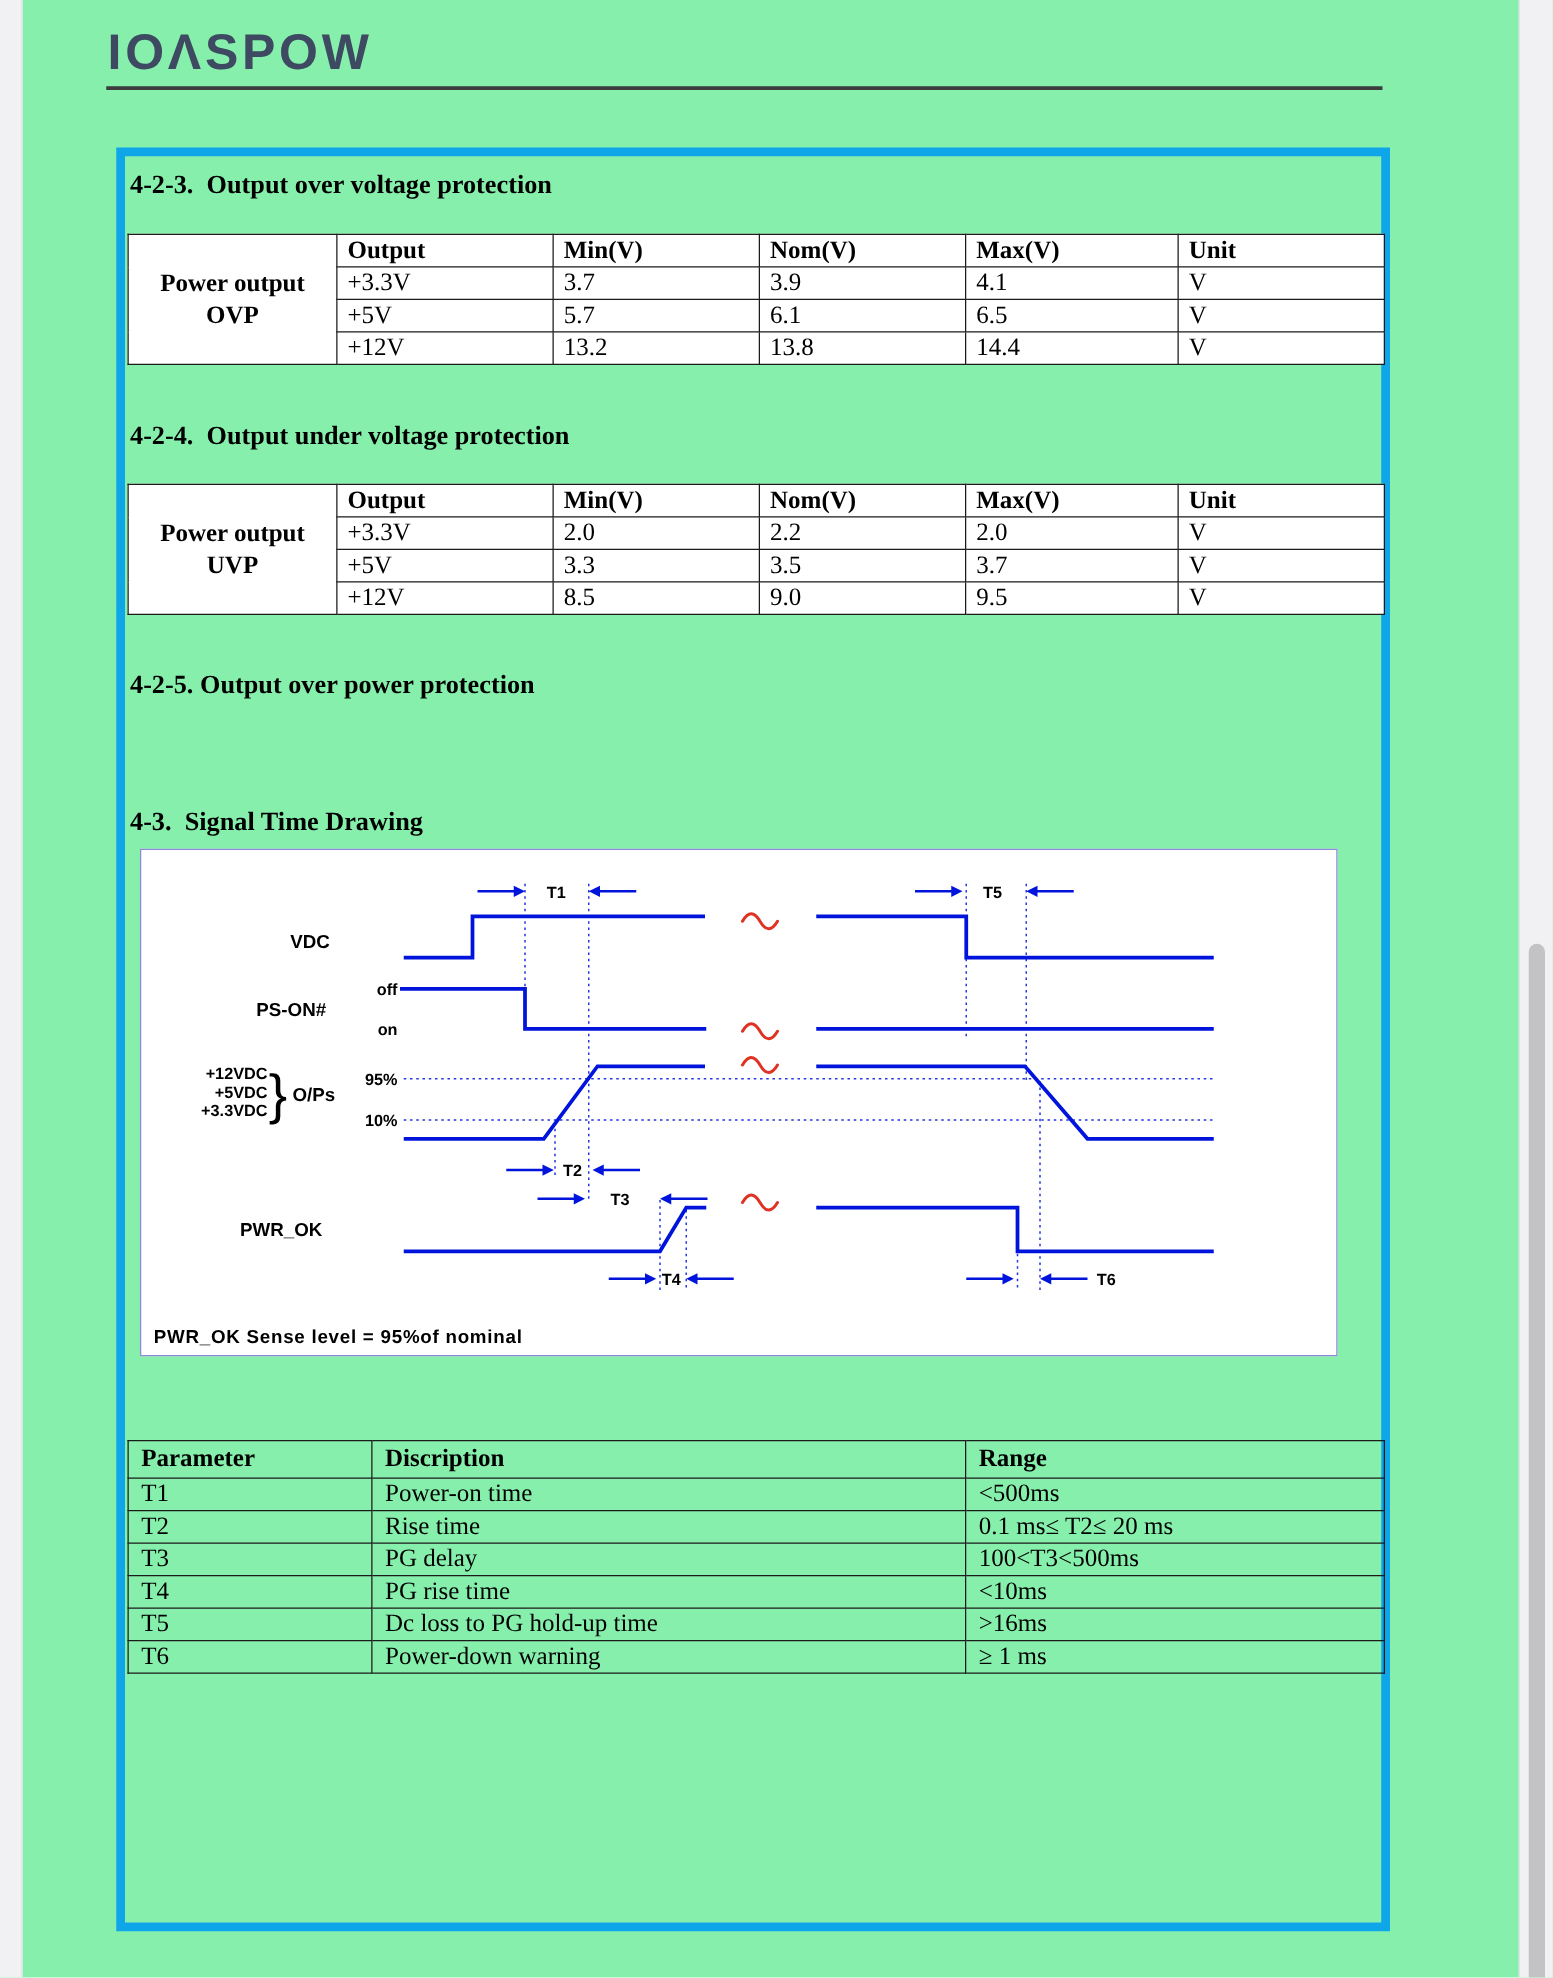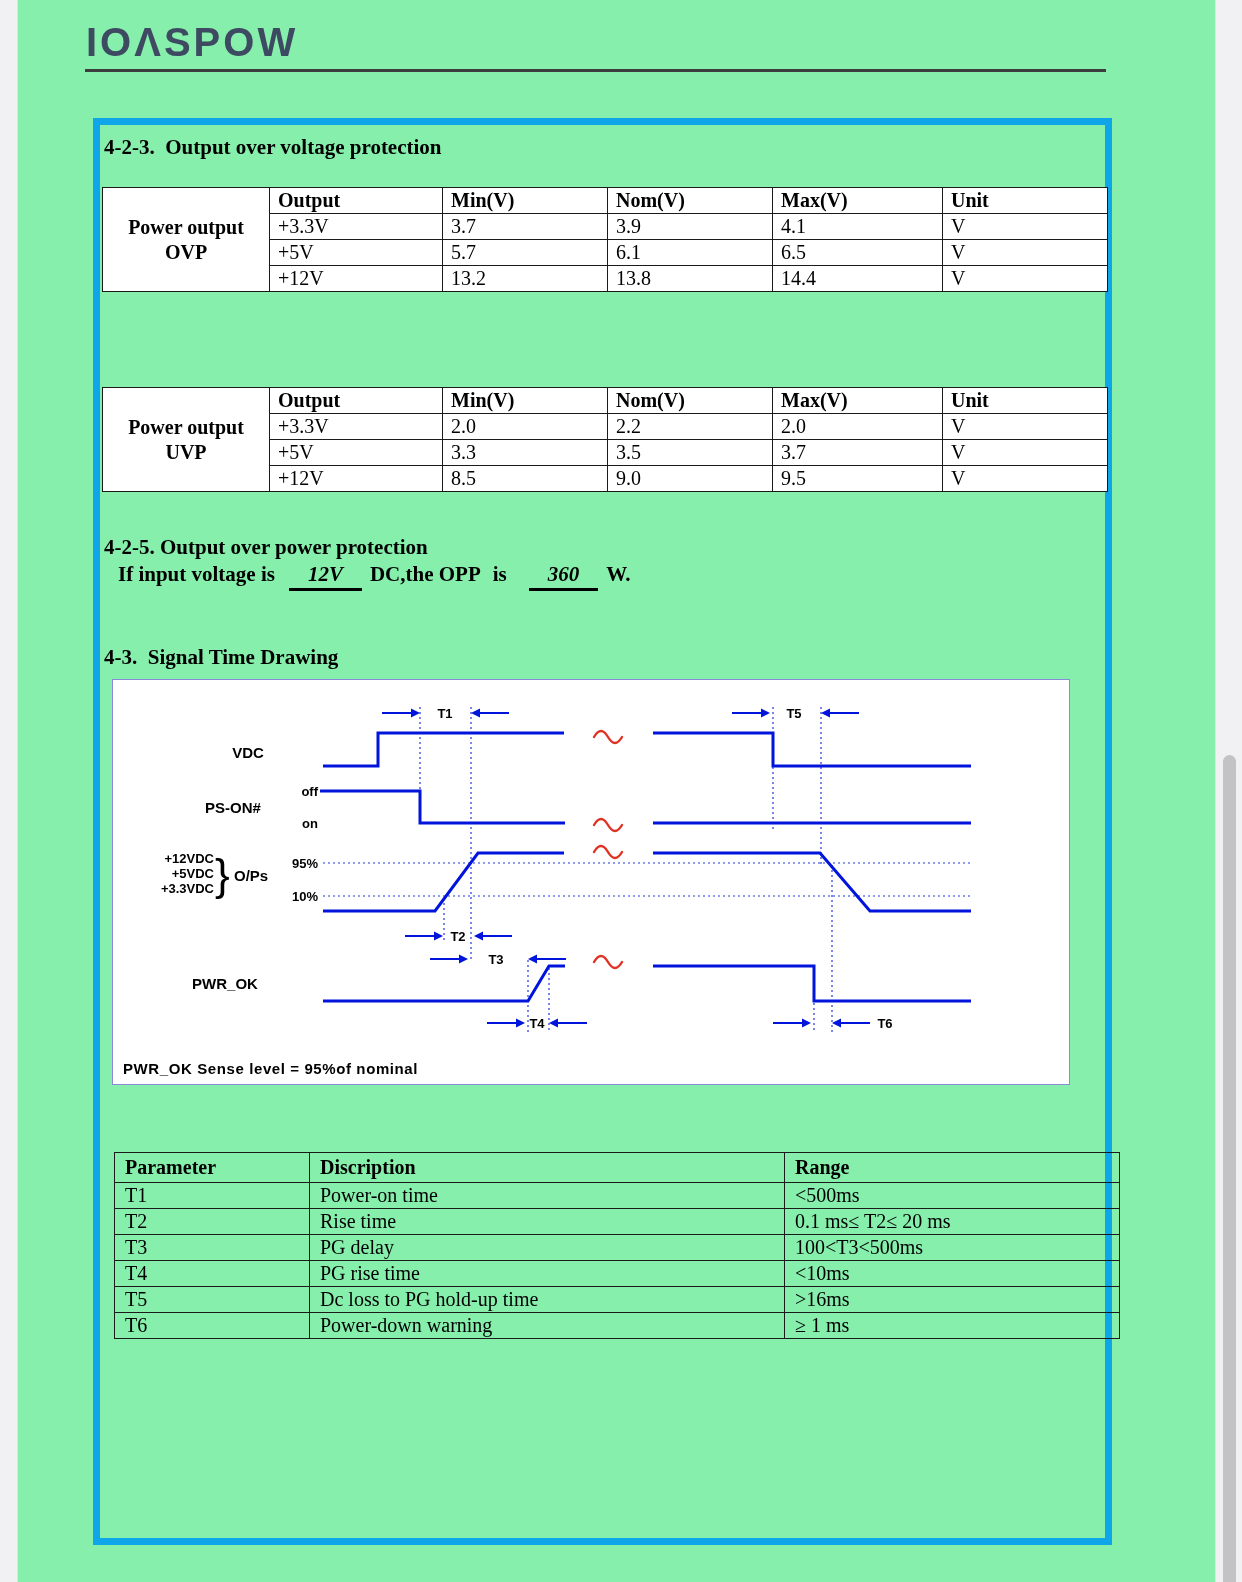--- a/index.html
+++ b/index.html
@@ -53,21 +53,21 @@
   .sq  { stroke:#e03222; stroke-width:2.4; fill:none; stroke-linecap:round; }
   .lab    { font:bold 15px "Liberation Sans", sans-serif; fill:#000; }
   .lab-sm { font:bold 13px "Liberation Sans", sans-serif; fill:#000; }
   .tlab   { font:bold 13px "Liberation Sans", sans-serif; fill:#000; }
   .brace  { font:44px "Liberation Sans", sans-serif; fill:#000; }
   .note-t { font:bold 15px "Liberation Sans", sans-serif; fill:#000; letter-spacing:.6px; }
 
   .caption { position:absolute; left:0; top:971px; width:100%; text-align:center;
              font:bold 20px "Liberation Sans", sans-serif; color:#10107e; }
 
-  table.params { position:absolute; left:14px; top:1027px; border-collapse:collapse;
+  table.params { position:absolute; left:2px; top:1027px; border-collapse:collapse;
                  table-layout:fixed; width:1005px; }
   table.params td, table.params th { border:1.5px solid #1b1b1b; font-size:20px;
                  padding:0 10px; height:26px; vertical-align:middle; white-space:nowrap; }
   table.params th { font-weight:bold; height:30px; }
   table.params th.l { text-align:left; }
   table.params th.c { text-align:left; }
   table.params td { text-align:left; font-weight:normal; }
 </style>
 </head>
 <body>
@@ -121,20 +121,21 @@
         <tr>
           <td>+12V</td>
           <td>13.2</td>
           <td>13.8</td>
           <td>14.4</td>
           <td>V</td>
         </tr>
       </tbody>
     </table>
 
+    <div class="h1" id="h-uvp">4-2-4.  Output under voltage protection</div>
 
     <table class="spec" id="uvp-table">
       <colgroup>
           <col style="width:167px">
           <col style="width:173px">
           <col style="width:165px">
           <col style="width:165px">
           <col style="width:170px">
           <col style="width:165px">
         </colgroup>
@@ -168,23 +169,20 @@
           <td>+12V</td>
           <td>8.5</td>
           <td>9.0</td>
           <td>9.5</td>
           <td>V</td>
         </tr>
       </tbody>
     </table>
 
     <div class="h1" id="h-opp">4-2-5. Output over power protection</div>
-    <div class="opp-line">
-      <span>If input voltage is</span><span class="fill">12V</span><span>DC,the OPP</span><span class="gap">is</span><span class="fill">360</span><span>W.</span>
-    </div>
 
     <div class="h1" id="h-std">4-3.  Signal Time Drawing</div>
 
     <div class="diagram">
       <svg width="956" height="404" viewBox="0 0 956 404">
 
         <g>
           <line class="dot" x1="210" y1="183" x2="858" y2="183"></line>
           <line class="dot" x1="210" y1="216" x2="858" y2="216"></line>
           <line class="dot" x1="307" y1="27" x2="307" y2="145"></line>

